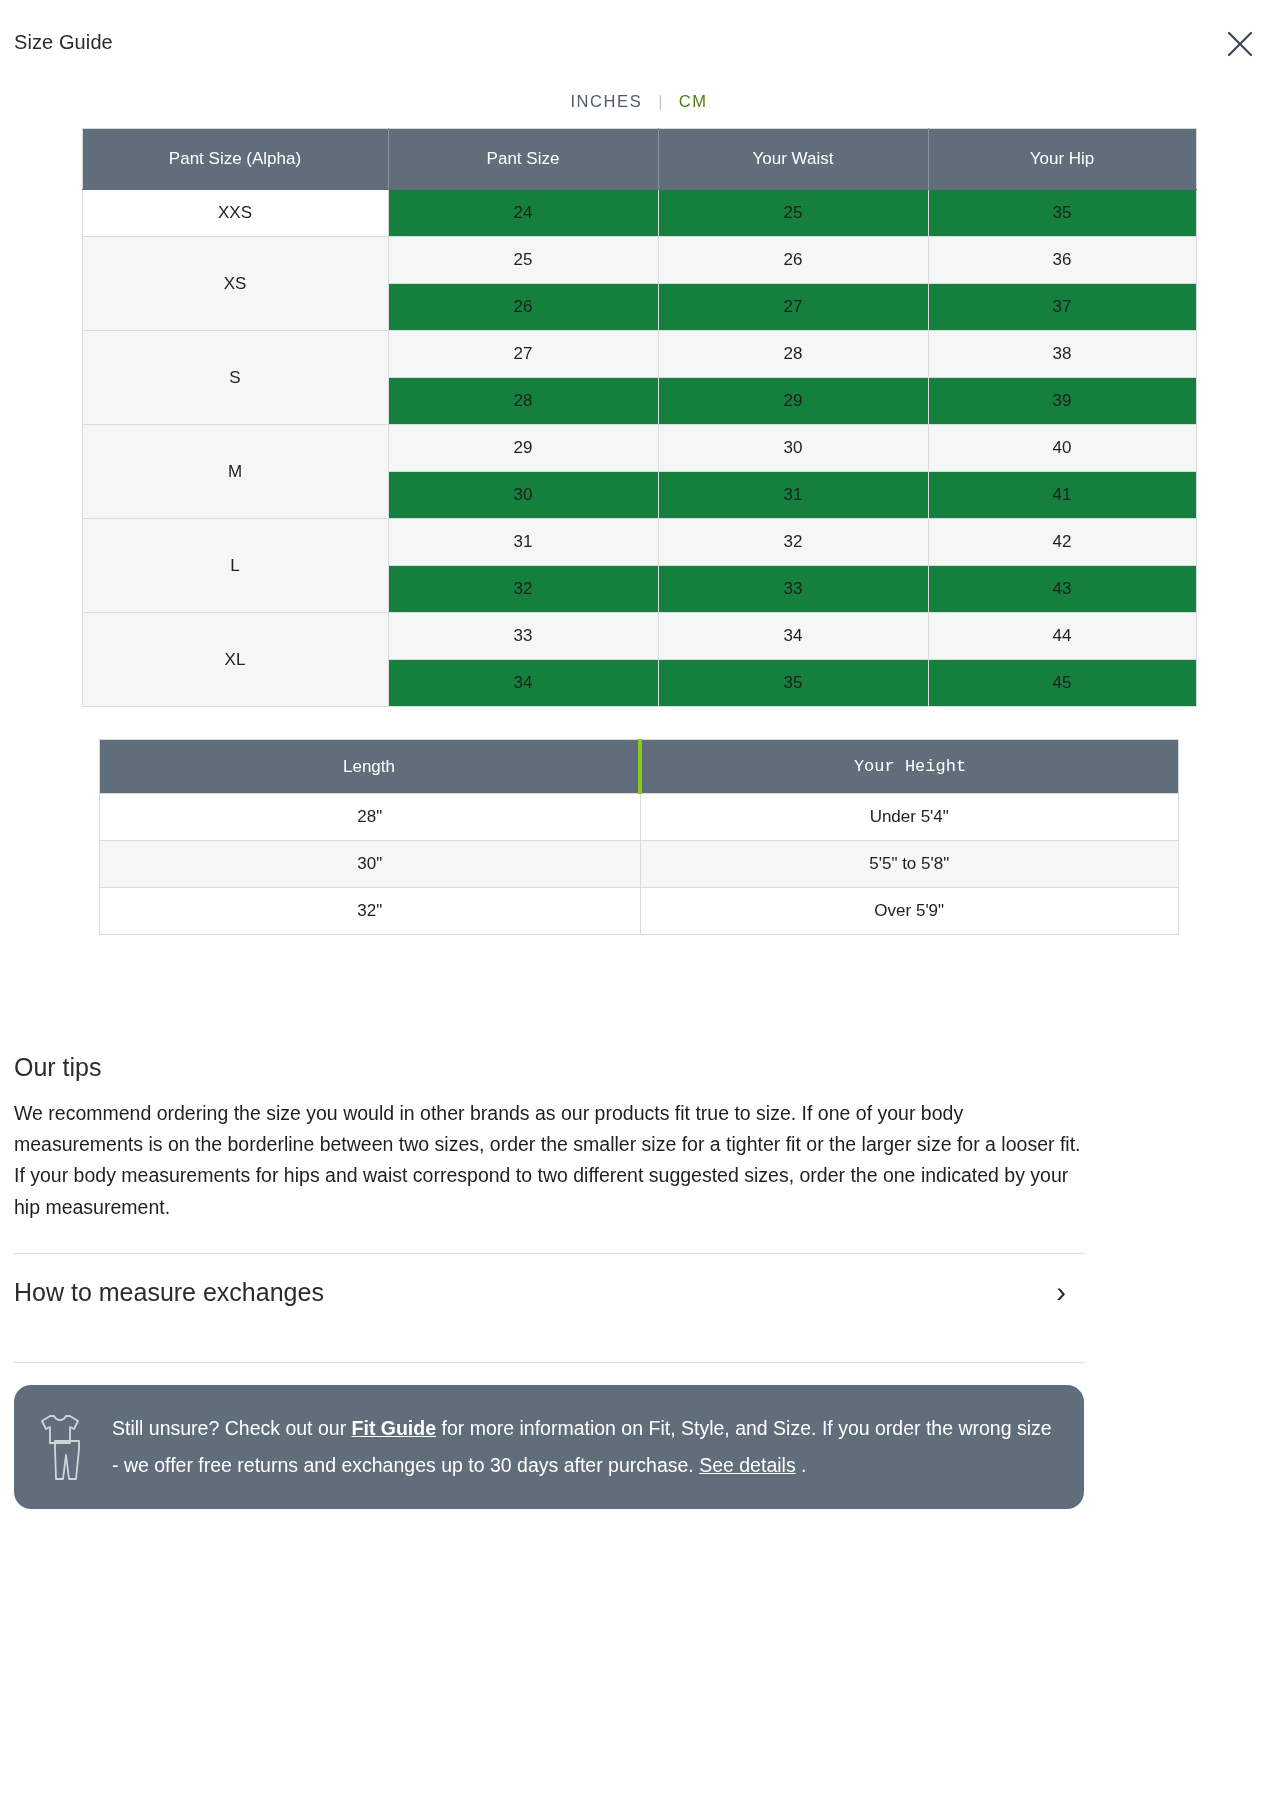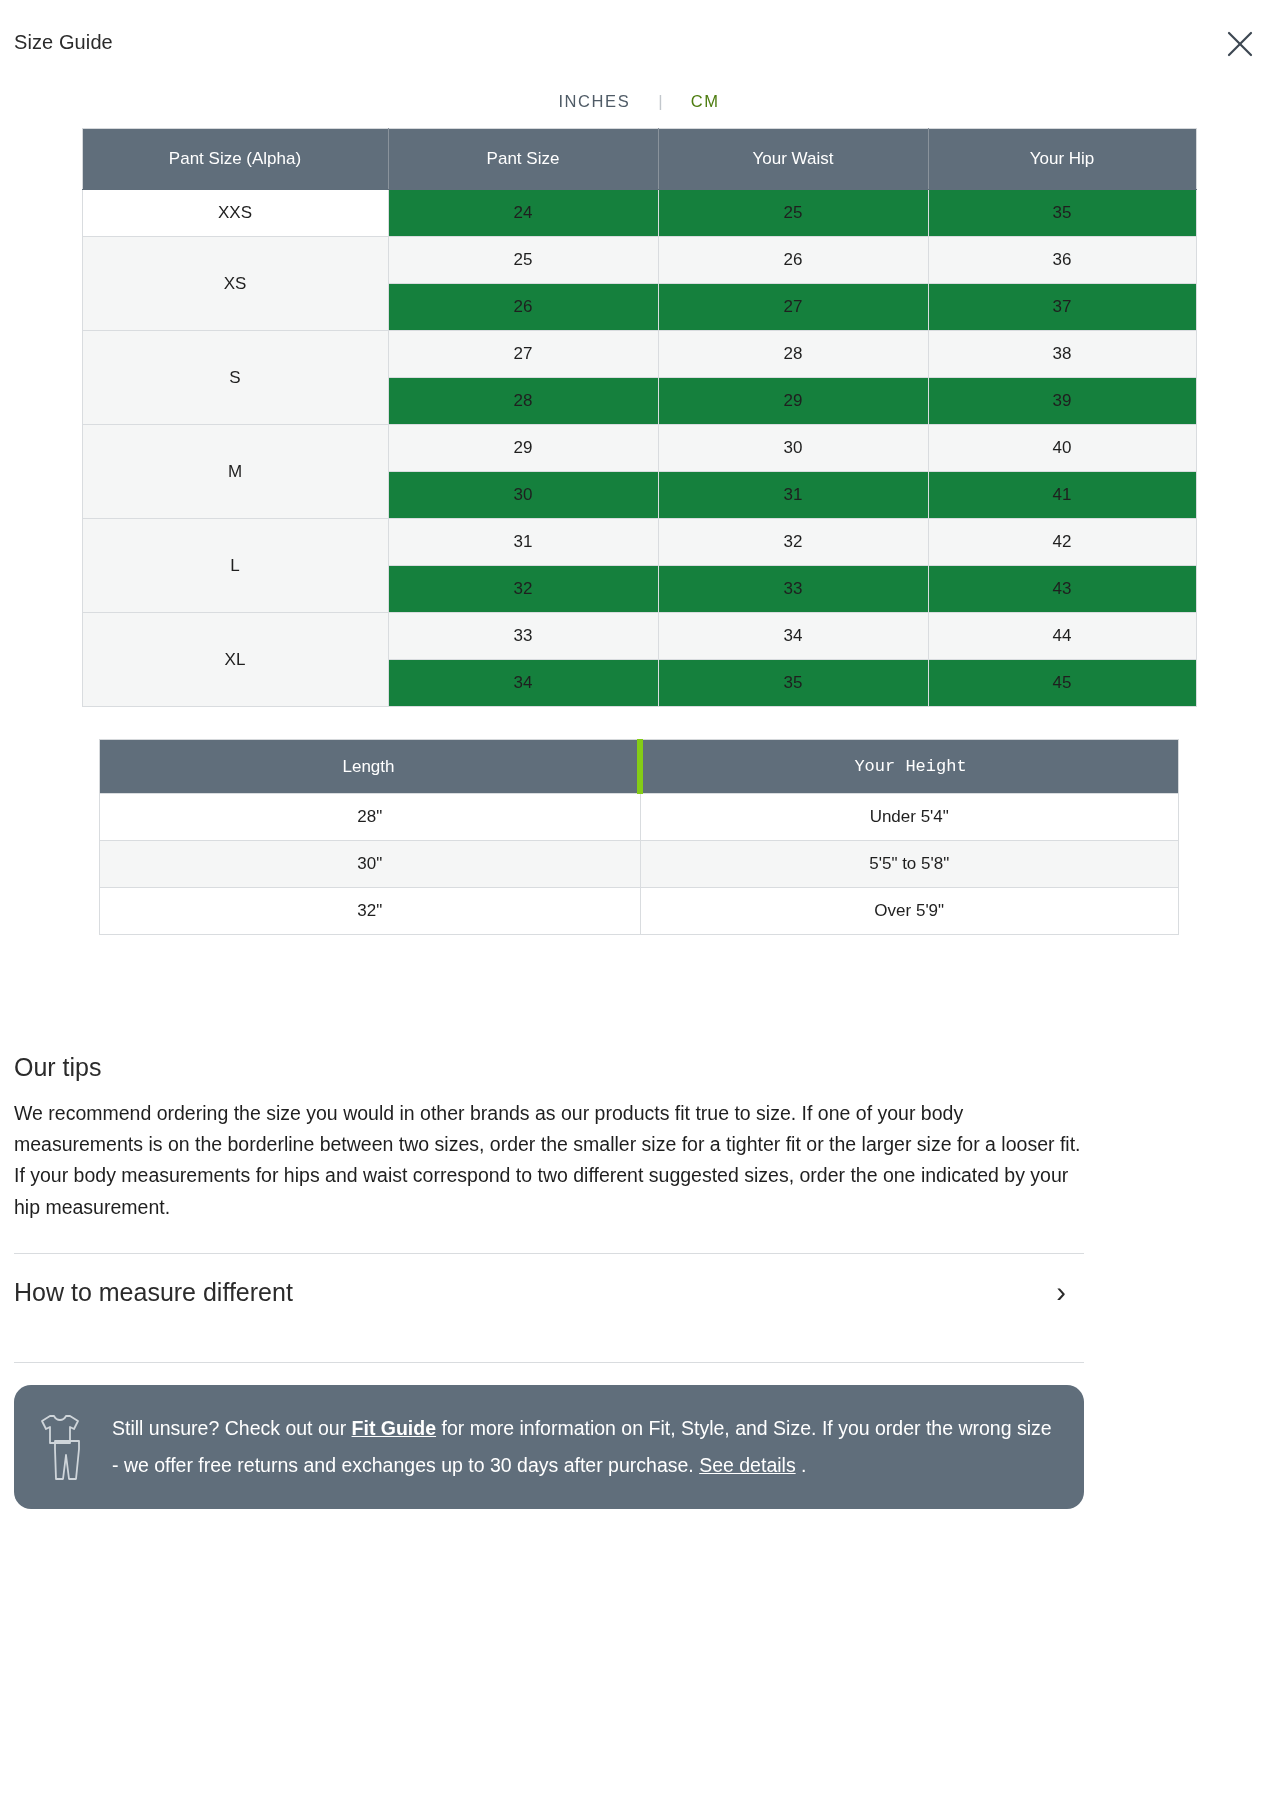--- a/index.html
+++ b/index.html
@@ -46,21 +46,21 @@
     align-items: center;
     justify-content: center;
   }
   .close-btn svg { display: block; }
 
   
   .unit-toggle {
     display: flex;
     align-items: center;
     justify-content: center;
-    gap: 12px;
+    gap: 0;
     height: 30px;
     margin-top: 2px;
     margin-bottom: 12px;
   }
   .unit {
     font-size: 16.5px;
     letter-spacing: 1.6px;
     cursor: pointer;
     padding: 0 2px;
   }
@@ -114,21 +114,21 @@
     margin: 32px auto 0 auto;
     border: 1px solid #d5d8db;
   }
   .length-table th {
     background: #606e7b;
     color: #ffffff;
     font-size: 17px;
     font-weight: 400;
     height: 54px;
     text-align: center;
-    border-right: 6px solid #84cc16;
+    border-right: 4px solid #84cc16;
   }
   .length-table th:last-child { border-right: none; font-family: Liberation Mono, monospace; }
   .length-table td {
     height: 47px;
     text-align: center;
     font-size: 17px;
     color: #1f1f1f;
     border: 1px solid #d9dcdf;
     background: #ffffff;
   }
@@ -335,21 +335,21 @@
   </table>
 
   <div class="tips-section">
     <h2 class="tips-title">Our tips</h2>
     <p class="tips-body">We recommend ordering the size you would in other brands as our products fit true to size. If one of your body measurements is on the borderline between two sizes, order the smaller size for a tighter fit or the larger size for a looser fit. If your body measurements for hips and waist correspond to two different suggested sizes, order the one indicated by your hip measurement.</p>
   </div>
 
   <div class="divider"></div>
 
   <div class="measure-row">
-    <span class="measure-label">How to measure different</span>
+    <span class="measure-label">How to measure exchanges</span>
     <span class="chevron">›</span>
   </div>
 
   <div class="divider"></div>
 
   <div class="banner">
     <div class="banner-icon">
       <svg width="54" height="72" viewBox="0 0 54 72" aria-hidden="true">
         <g fill="none" stroke="#cfd5da" stroke-width="1.8" stroke-linejoin="round" stroke-linecap="round">
           <path d="M7 10 L15 5 L19 5 Q21 9 25 9 Q29 9 31 5 L35 5 L43 10 L39 18 L35 16 L35 32 L15 32 L15 16 L11 18 Z"></path>

